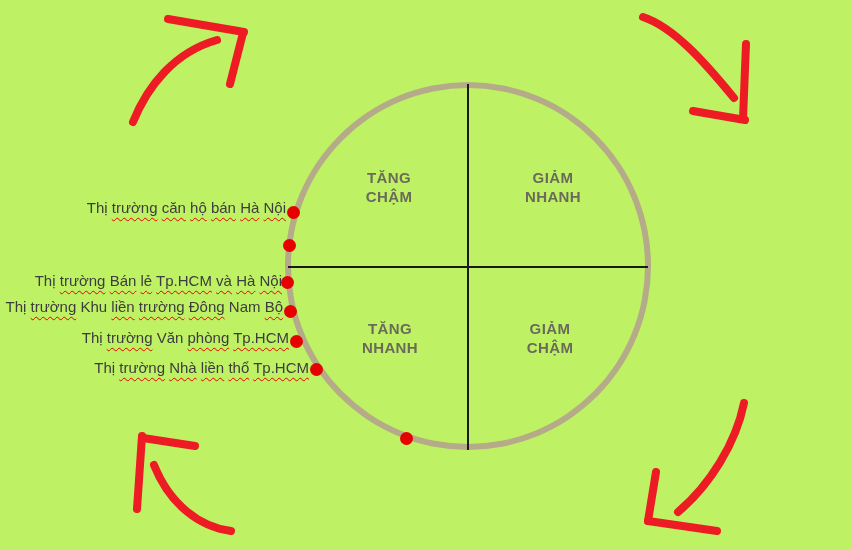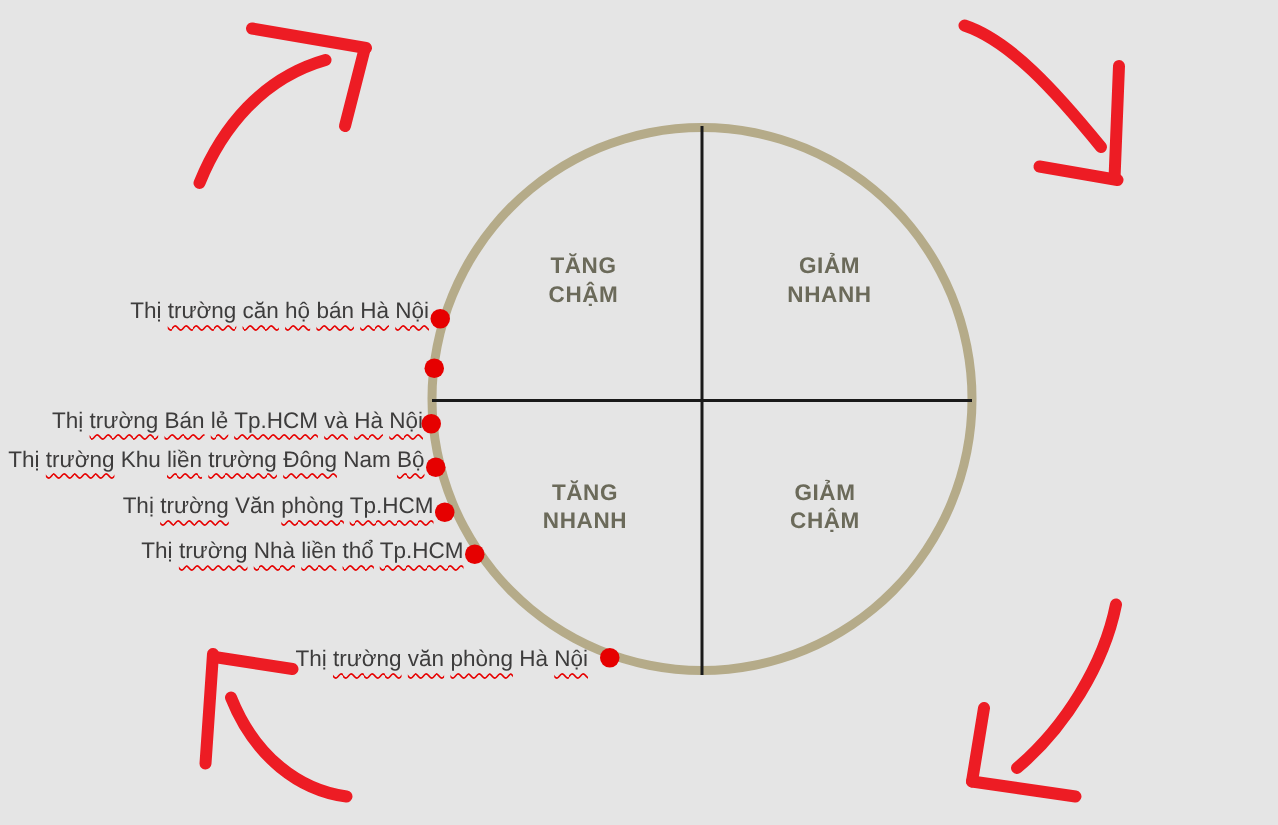--- a/index.html
+++ b/index.html
@@ -6,21 +6,21 @@
     --circle:#b5ab89;
     --axis:#1a1a1a;
     --quad-text:#6b6a5a;
     --label-text:#3d3c3c;
     --dot:#e60000;
     --arrow:#ed1c24;
     --squiggle:#e60000;
   }
   html,body{margin:0;padding:0;background:#fff;}
   .canvas{
-    position:relative;width:852px;height:550px;overflow:hidden;background:#e5e5e5;
+    position:relative;width:852px;height:550px;overflow:hidden;background:#bef264;
     font-family:"Liberation Sans","DejaVu Sans",sans-serif;
   }
   
   .circle{
     position:absolute;left:285px;top:82px;width:366px;height:368px;
     border:6px solid var(--circle);border-radius:50%;box-sizing:border-box;
   }
   .axis-v{position:absolute;left:467px;top:84px;width:1.5px;height:366px;background:var(--axis);}
   .axis-h{position:absolute;left:288px;top:266px;width:360px;height:1.5px;background:var(--axis);}
   
@@ -112,21 +112,20 @@
   <div class="quad q-br">
     <span>GIẢM</span>
     <span>CHẬM</span>
   </div>
 
   <div class="market m0" title="Thị trường căn hộ bán Hà Nội">Thị <span class="wavy">trường</span> <span class="wavy">căn</span> <span class="wavy">hộ</span> <span class="wavy">bán</span> <span class="wavy">Hà</span> <span class="wavy">Nội</span></div>
   <div class="market m1" title="Thị trường Bán lẻ Tp.HCM và Hà Nội">Thị <span class="wavy">trường</span> <span class="wavy">Bán</span> <span class="wavy">lẻ</span> <span class="wavy">Tp.HCM</span> <span class="wavy">và</span> <span class="wavy">Hà</span> <span class="wavy">Nội</span></div>
   <div class="market m3" title="Thị trường Khu công nghiệp Đông Nam Bộ">Thị <span class="wavy">trường</span> Khu <span class="wavy">liền</span> <span class="wavy">trường</span> <span class="wavy">Đông</span> Nam <span class="wavy">Bộ</span></div>
   <div class="market m5" title="Thị trường Nhà liền thổ Tp.HCM">Thị <span class="wavy">trường</span> <span class="wavy">Nhà</span> <span class="wavy">liền</span> <span class="wavy">thổ</span> <span class="wavy">Tp.HCM</span></div>
   <div class="market m4" title="Thị trường Văn phòng Tp.HCM">Thị <span class="wavy">trường</span> Văn <span class="wavy">phòng</span> <span class="wavy">Tp.HCM</span></div>
-  <div class="market m6" title="Thị trường văn phòng Hà Nội">Thị <span class="wavy">trường</span> <span class="wavy">văn</span> <span class="wavy">phòng</span> Hà <span class="wavy">Nội</span></div>
 
   <div class="dot d0"></div>
   <div class="dot d1"></div>
   <div class="dot d2"></div>
   <div class="dot d3"></div>
   <div class="dot d4"></div>
   <div class="dot d5"></div>
   <div class="dot d6"></div>
 
 </div>

